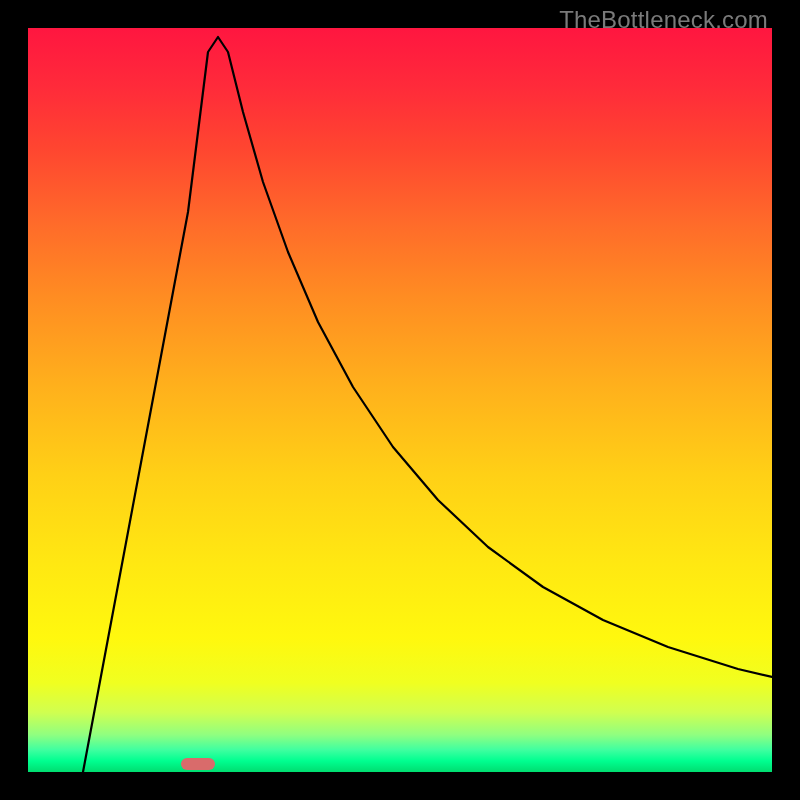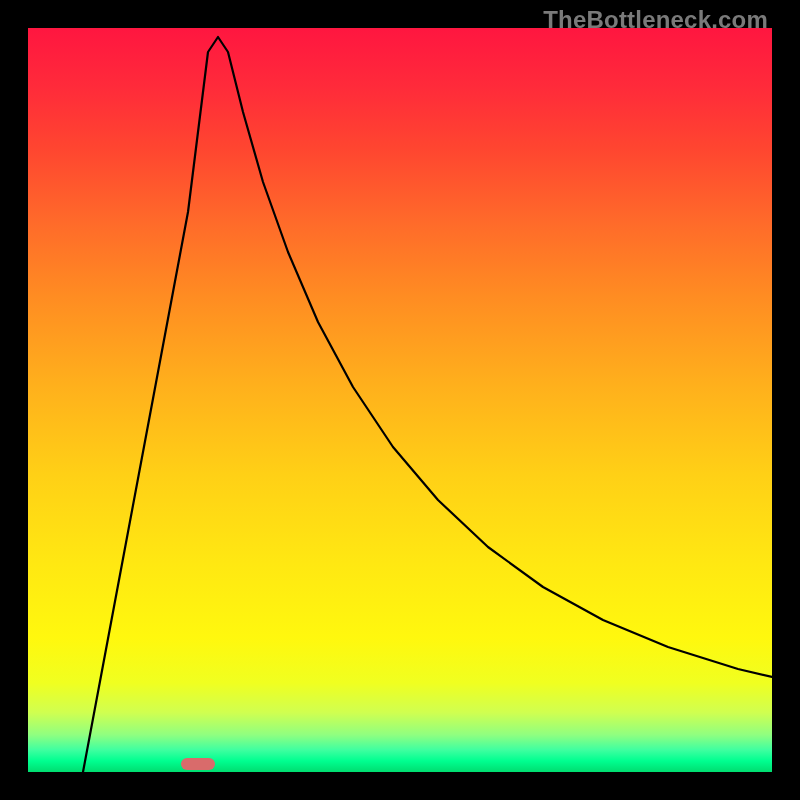--- a/index.html
+++ b/index.html
@@ -39,21 +39,21 @@
       #00ff90 98.5%,
       #00dd70 100%
     );
   }
   .watermark {
     position: absolute;
     top: 6px;
     right: 32px;
     color: #7a7a7a;
     font-size: 24px;
-    font-weight: 700;
+    font-weight: 400;
     letter-spacing: 0.2px;
     user-select: none;
   }
   .marker {
     position: absolute;
     background: #d96b6b;
     border-radius: 8px;
   }
   svg.curve {
     position: absolute;

